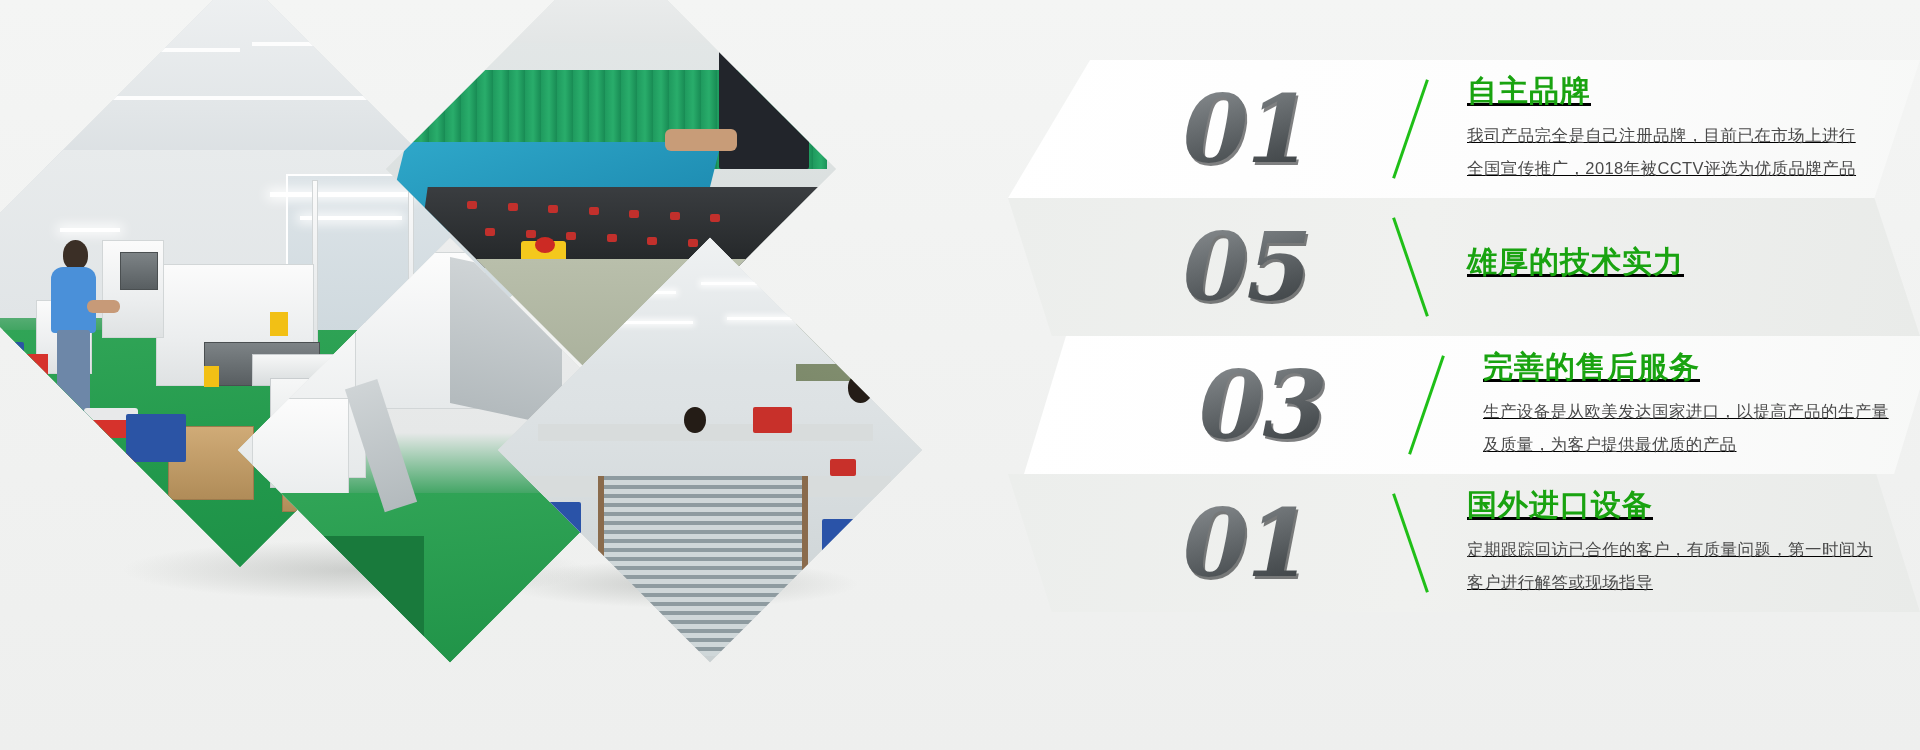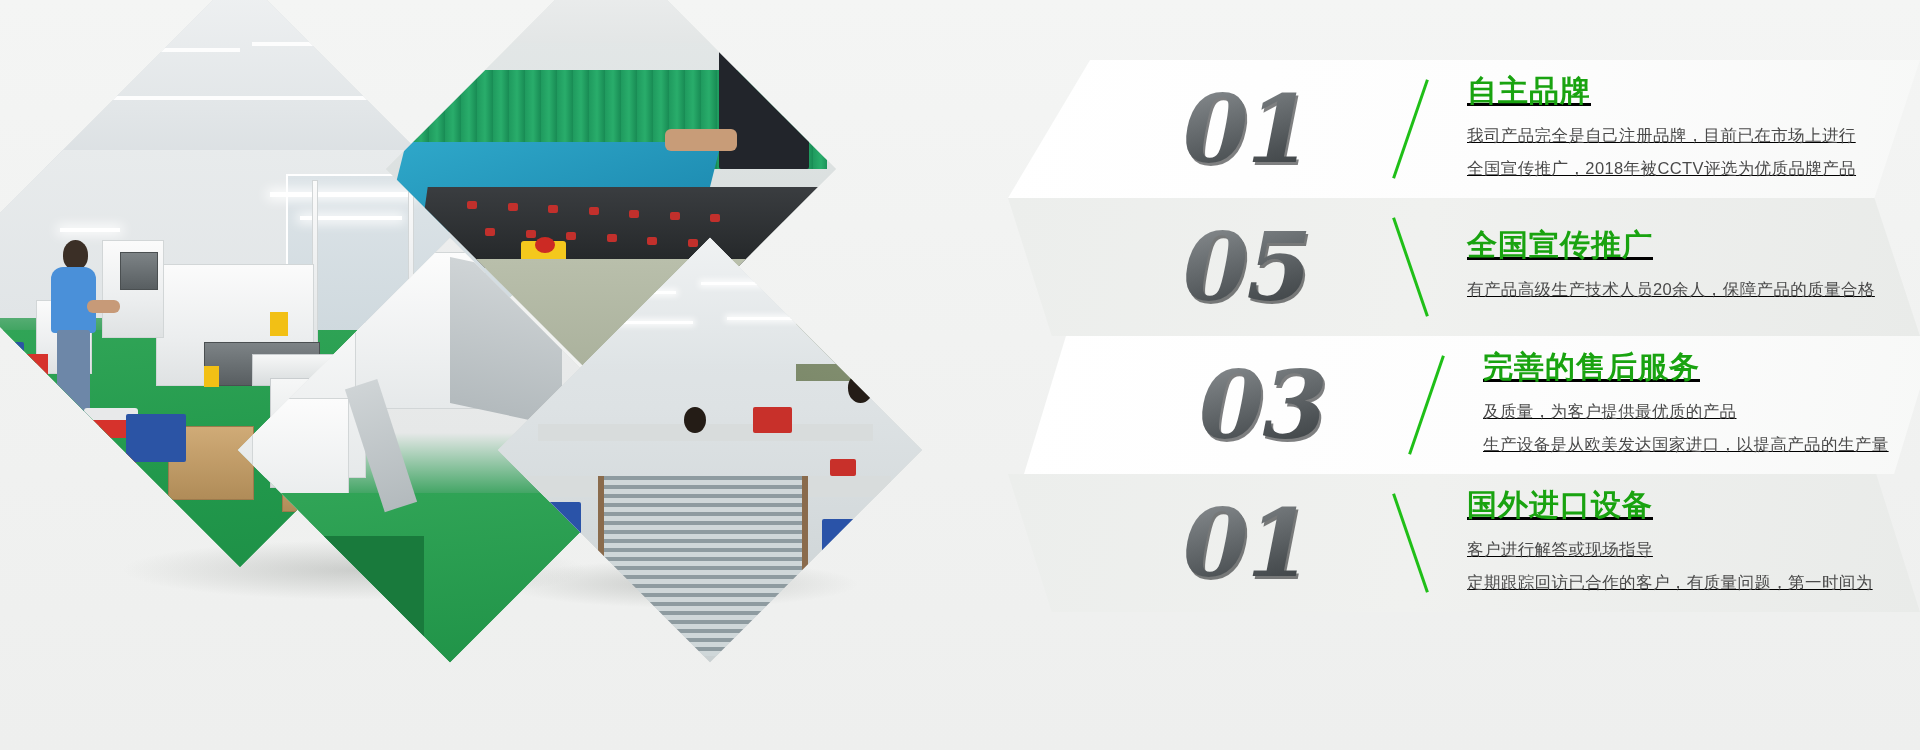--- a/index.html
+++ b/index.html
@@ -397,45 +397,44 @@
         </div>
       </div>
     </div>
 
     <div class="band band2 shade" style="left:1008px; top:198px; width:912px; height:138px;">
       <div class="bandbg"></div>
       <div class="band-inner">
         <div class="num">05</div>
         <div class="slash back"></div>
         <div class="txtcol">
-          <div class="btitle">全国宣传推广</div>
-          <div class="bline">有产品高级生产技术人员20余人，保障产品的质量合格</div>
+          <div class="btitle">雄厚的技术实力</div>
         </div>
       </div>
     </div>
 
     <div class="band band3 light" style="left:1024px; top:336px; width:912px; height:138px;">
       <div class="bandbg"></div>
       <div class="band-inner">
         <div class="num">03</div>
         <div class="slash fwd"></div>
         <div class="txtcol">
           <div class="btitle">完善的售后服务</div>
+          <div class="bline">生产设备是从欧美发达国家进口，以提高产品的生产量</div>
           <div class="bline">及质量，为客户提供最优质的产品</div>
-          <div class="bline">生产设备是从欧美发达国家进口，以提高产品的生产量</div>
         </div>
       </div>
     </div>
 
     <div class="band band4 shade" style="left:1008px; top:474px; width:912px; height:138px;">
       <div class="bandbg"></div>
       <div class="band-inner">
         <div class="num">01</div>
         <div class="slash back"></div>
         <div class="txtcol">
           <div class="btitle">国外进口设备</div>
+          <div class="bline">定期跟踪回访已合作的客户，有质量问题，第一时间为</div>
           <div class="bline">客户进行解答或现场指导</div>
-          <div class="bline">定期跟踪回访已合作的客户，有质量问题，第一时间为</div>
         </div>
       </div>
     </div>
   </div>
 </div>
 
 </body></html>

